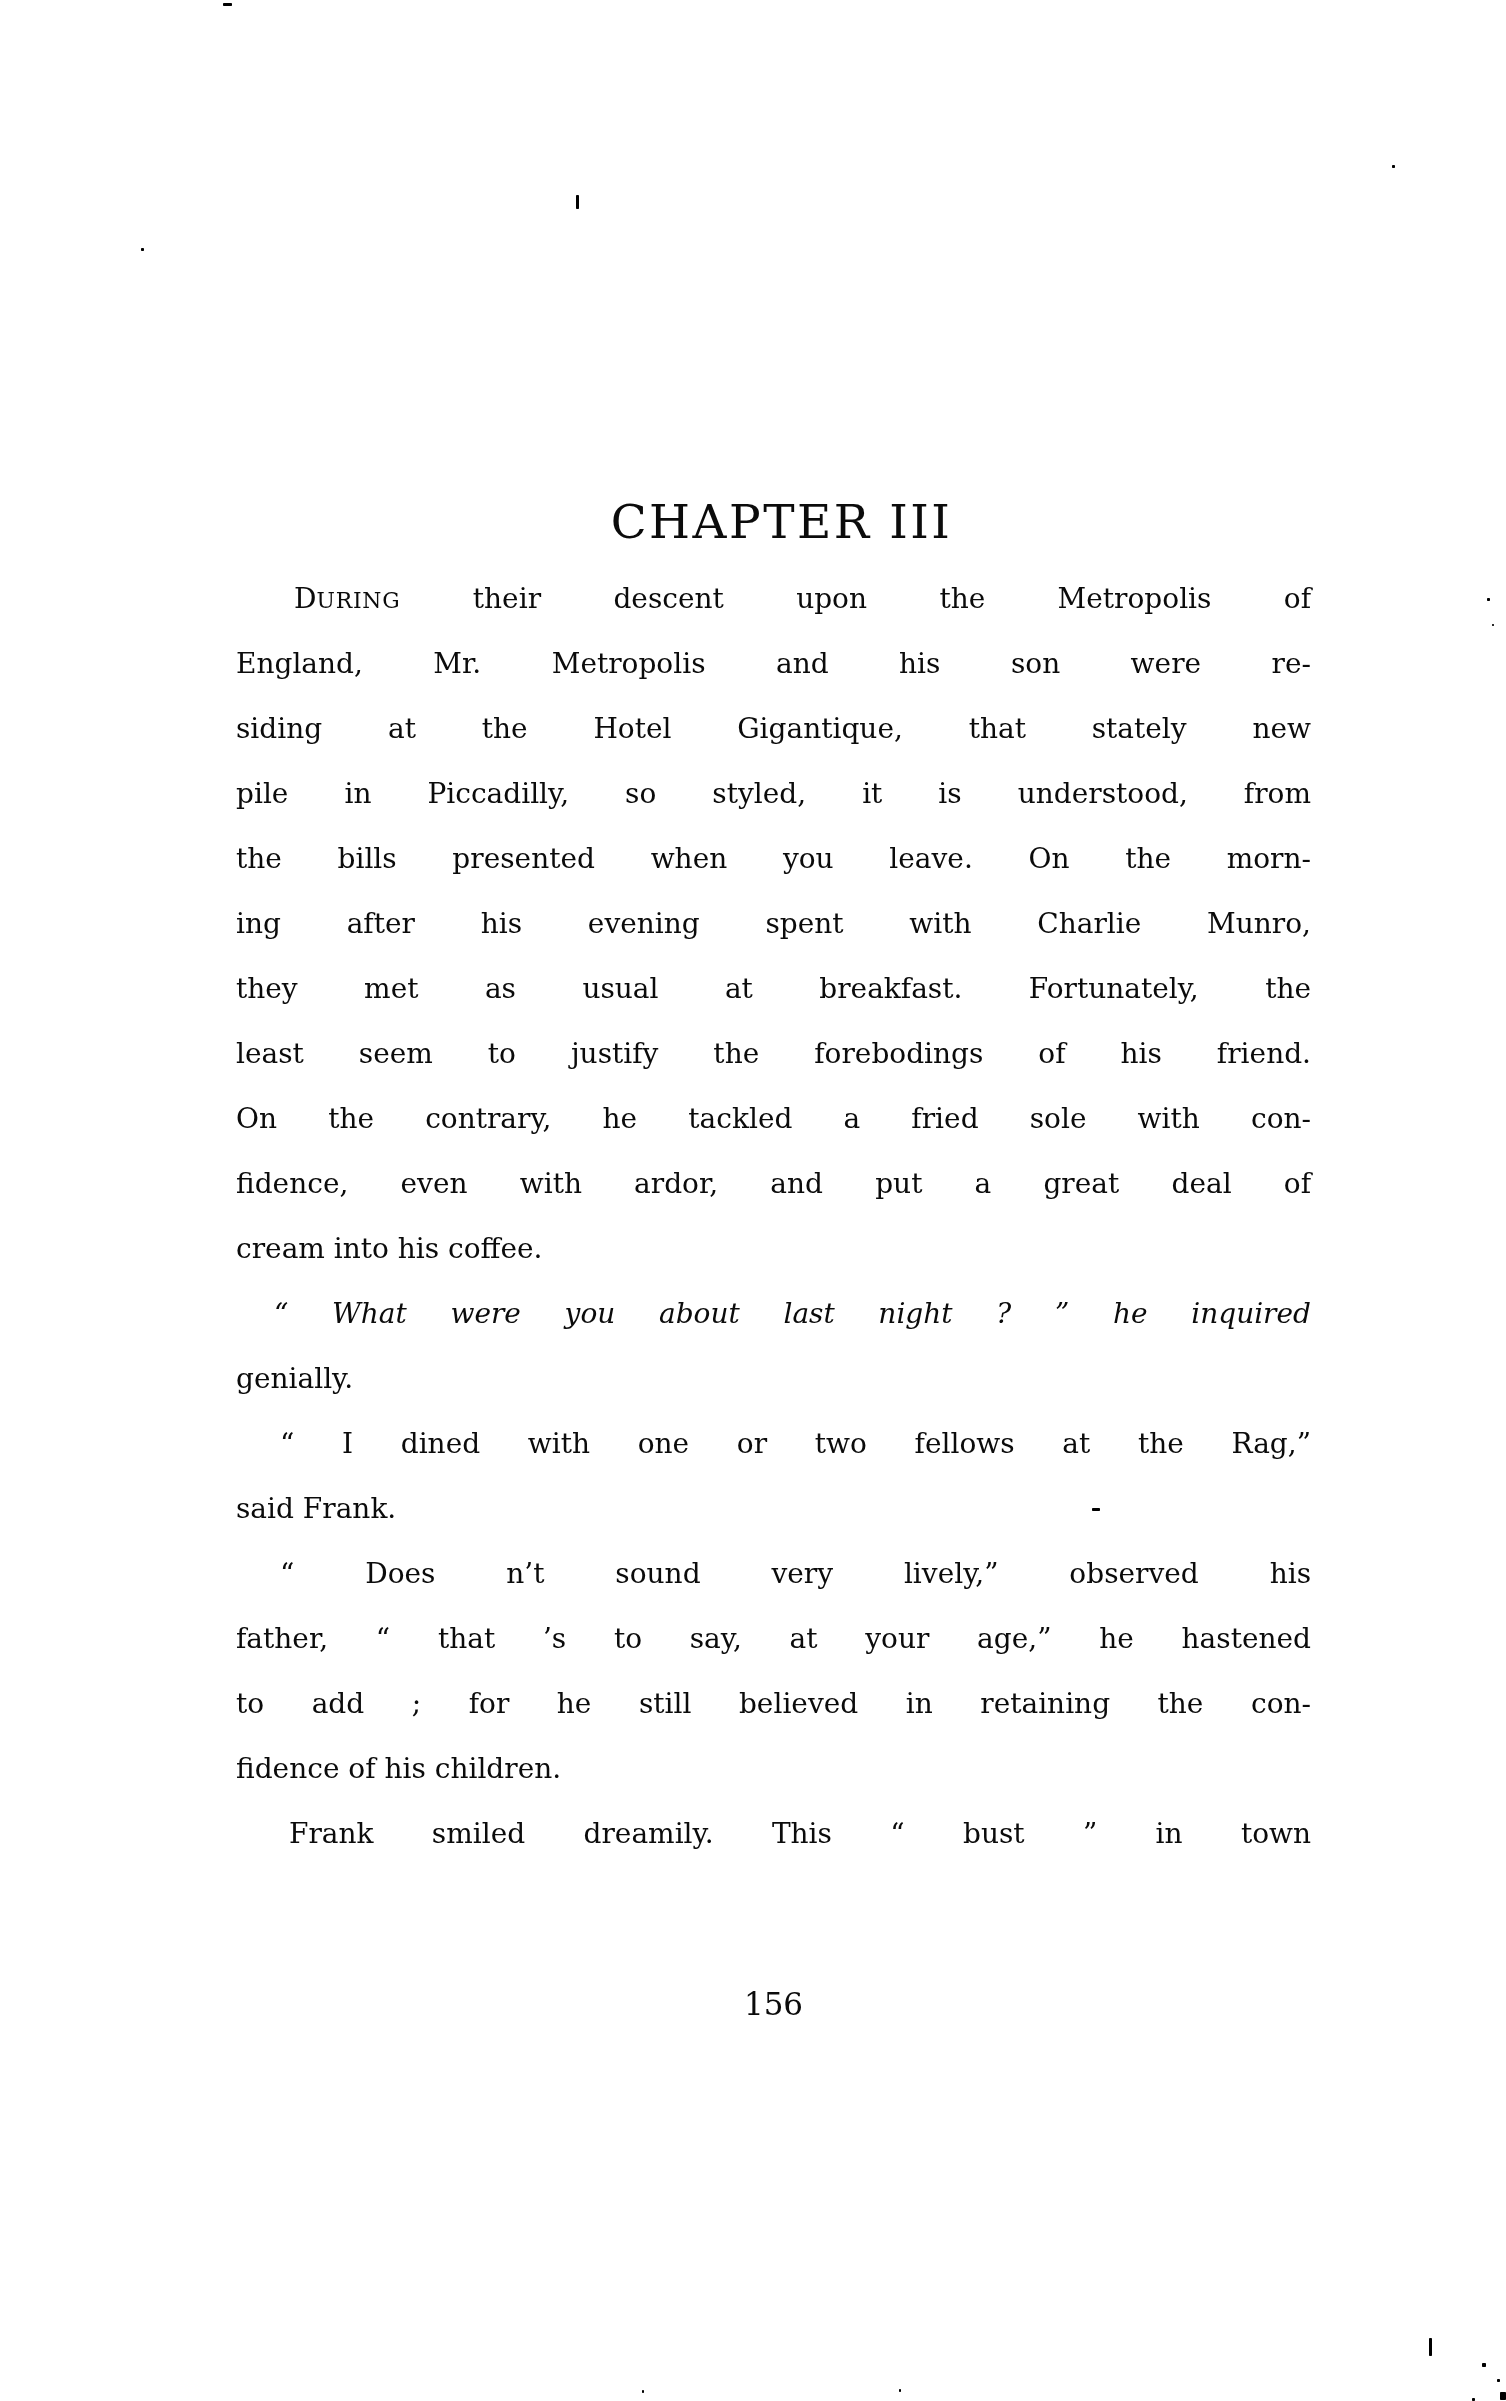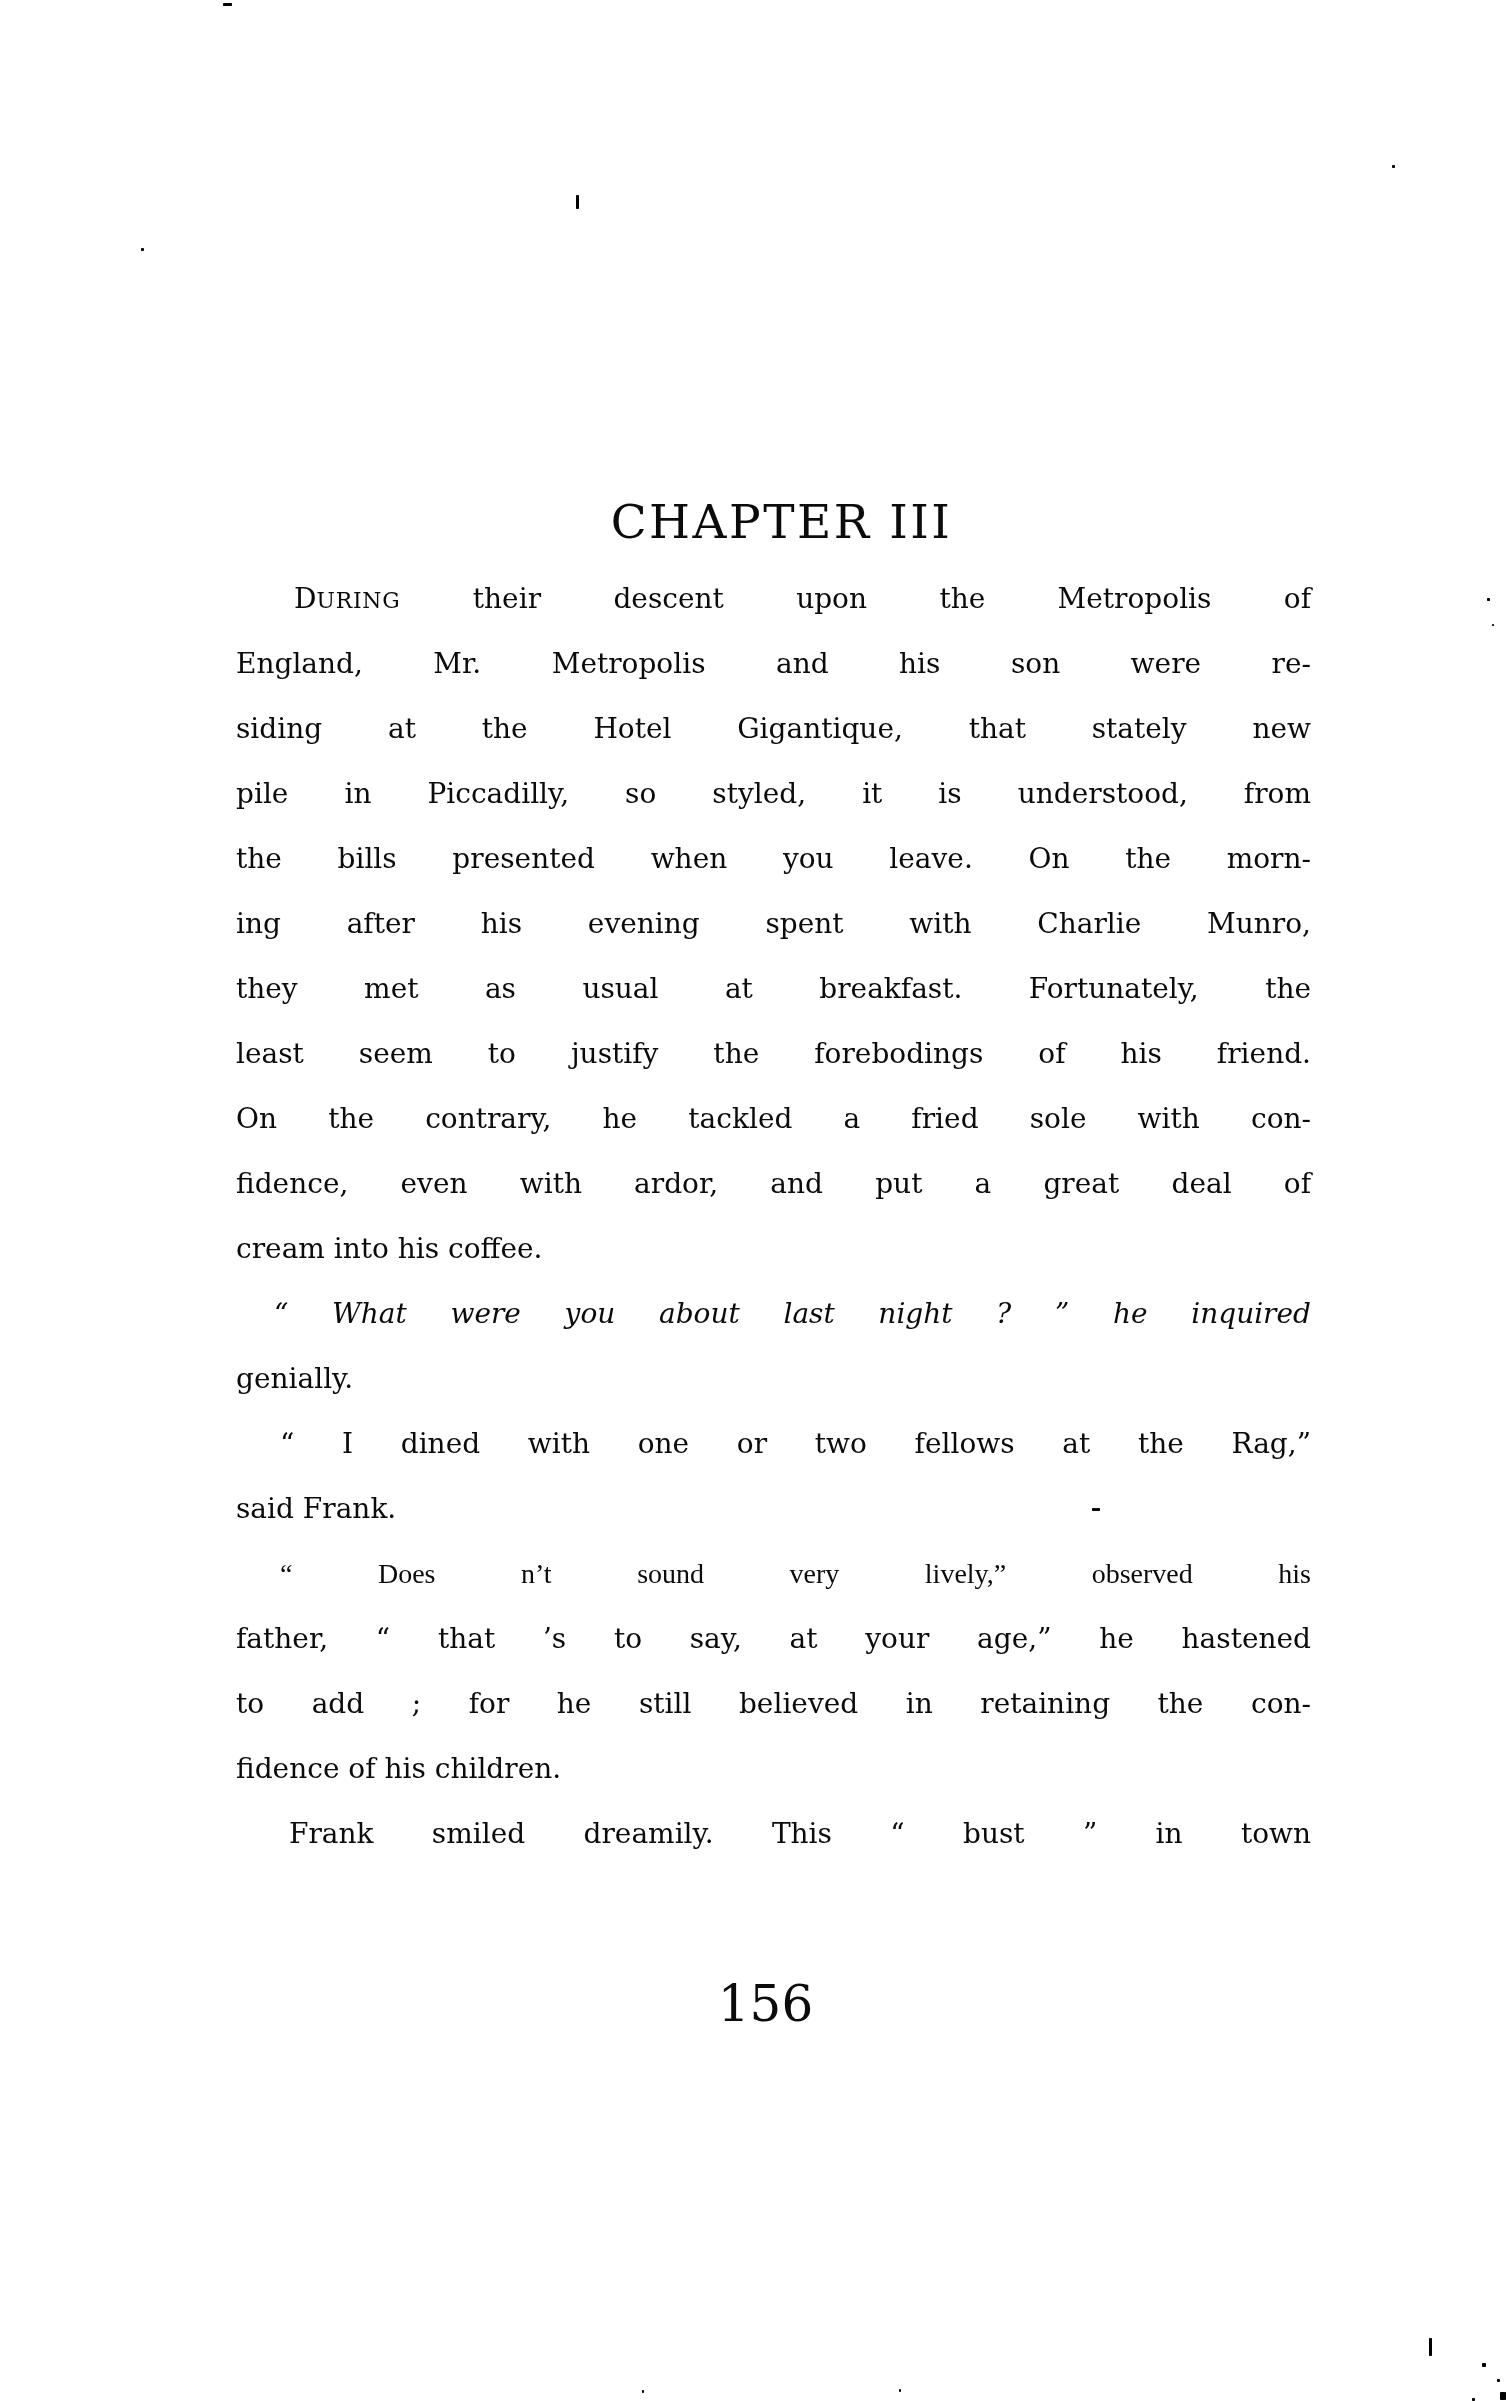--- a/index.html
+++ b/index.html
@@ -37,26 +37,26 @@
     line-height: 65px;
   }
   .line.j {
     text-align: justify;
     text-align-last: justify;
   }
   .sc { font-size: 0.78em; letter-spacing: 0.8px; }
   .pagenum {
     position: absolute;
     top: 1972px;
-    left: 228px;
+    left: 236px;
     width: 1075px;
     height: 65px;
     line-height: 65px;
     text-align: center;
-    font-size: 50px;
+    font-size: 31px;
   }
   .speck {
     position: absolute;
     background: #000;
     border-radius: 0.8px;
   }
 </style>
 </head>
 <body>
 
@@ -71,21 +71,21 @@
     <div class="line j">ing after his evening spent with Charlie Munro,</div>
     <div class="line j">they met as usual at breakfast. Fortunately, the</div>
     <div class="line j">least seem to justify the forebodings of his friend.</div>
     <div class="line j">On the contrary, he tackled a fried sole with con-</div>
     <div class="line j">fidence, even with ardor, and put a great deal of</div>
     <div class="line">cream into his coffee.</div>
     <div class="line j" style="padding-left: 38px; font-style: italic;">“ What were you about last night ? ” he inquired</div>
     <div class="line">genially.</div>
     <div class="line j" style="padding-left: 44px;">“ I dined with one or two fellows at the Rag,”</div>
     <div class="line">said Frank.</div>
-    <div class="line j" style="padding-left: 44px; font-family: Liberation Serif, serif;">“ Does n’t sound very lively,” observed his</div>
+    <div class="line j" style="padding-left: 44px;">“ Does n’t sound very lively,” observed his</div>
     <div class="line j">father, “ that ’s to say, at your age,” he hastened</div>
     <div class="line j">to add ; for he still believed in retaining the con-</div>
     <div class="line">fidence of his children.</div>
     <div class="line j" style="padding-left: 53px;">Frank smiled dreamily. This “ bust ” in town</div>
   </div>
 
 <div class="pagenum">156</div>
 
 <div class="speck" style="left: 223px; top: 2.5px; width: 8.5px; height: 3.4px;"></div>
 <div class="speck" style="left: 141px; top: 248px; width: 2.5px; height: 2.5px;"></div>

